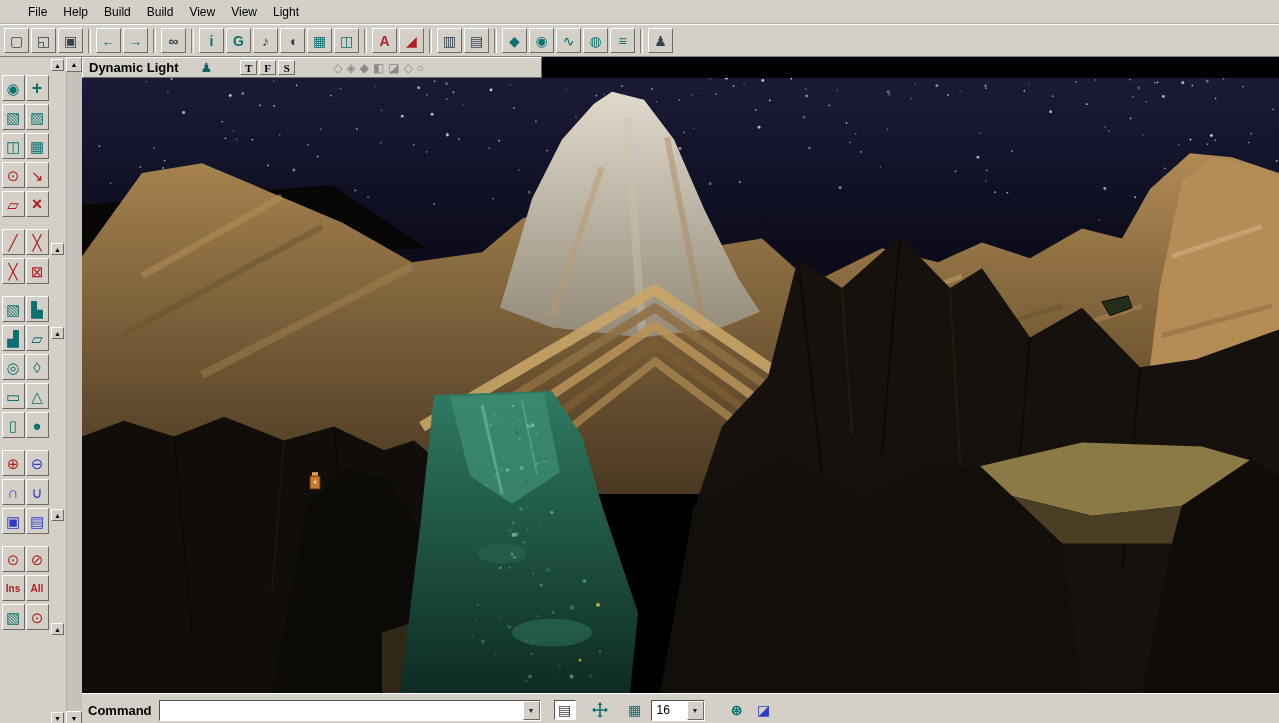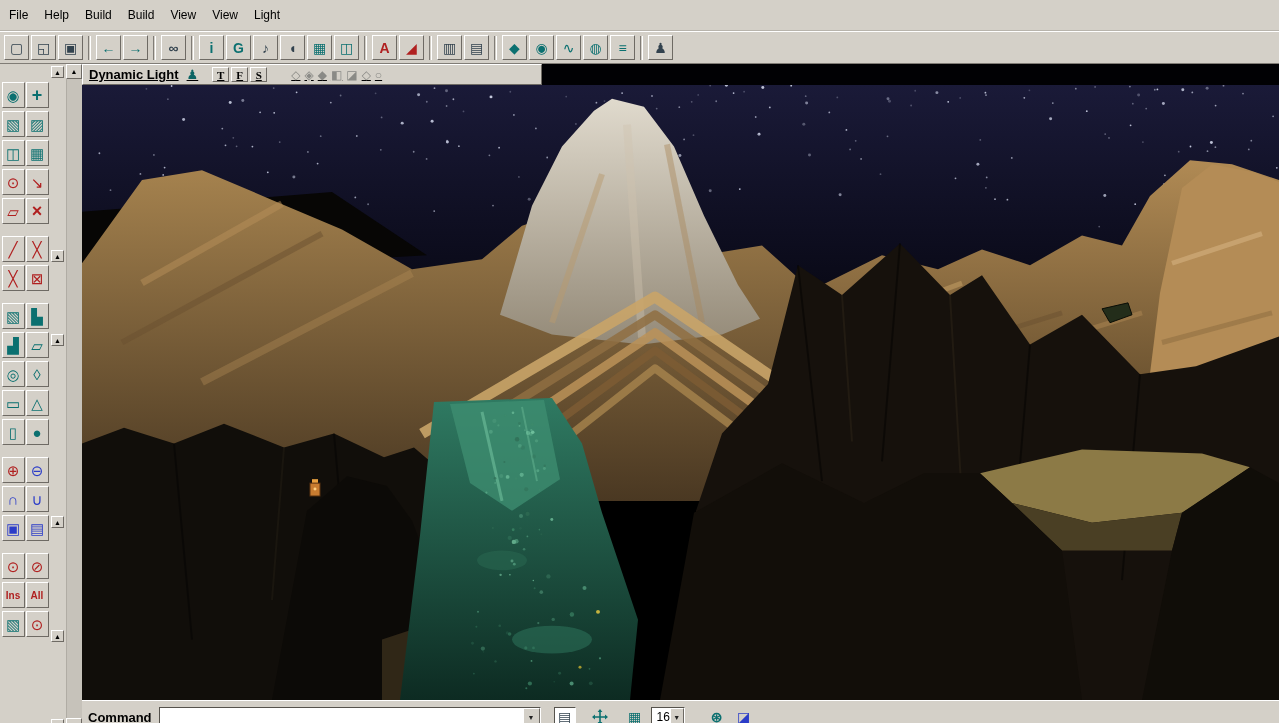--- a/index.html
+++ b/index.html
@@ -4,21 +4,21 @@
 <style>
   * { box-sizing: border-box; margin: 0; padding: 0; }
   html,body { width:1279px; height:723px; overflow:hidden; }
   body {
     background:#d4d0c8; color:#000;
     font-family:"Liberation Sans", sans-serif; font-size:12px;
   }
   .raised { background:#d4d0c8; border:1px solid; border-color:#ffffff #6e6a64 #6e6a64 #ffffff; }
   .sunken { border:1px solid; border-color:#55524c #ffffff #ffffff #55524c; background:#fff; }
 
-  .menubar { height:31px; display:flex; align-items:center; padding:0 1px; border-bottom:1px solid #b8b4ac; }
+  .menubar { height:24px; display:flex; align-items:center; padding:0 20px; border-bottom:1px solid #b8b4ac; }
   .menu-item { padding:2px 8px; cursor:default; }
 
   .toolbar { height:33px; display:flex; align-items:center; padding:2px 3px; border-top:1px solid #fff; border-bottom:1px solid #807c76; }
   .tbtn { width:25px; height:25px; display:flex; align-items:center; justify-content:center; margin:0 1px; }
   .tbtn .glyph { font-size:14px; line-height:1; }
   .tsep { width:3px; height:24px; border-left:1px solid #807c76; border-right:1px solid #fff; margin:0 4px; }
 
   .main { display:flex; height:669px; }
 
   .toolbox { width:82px; display:flex; background:#d4d0c8; }
@@ -30,39 +30,39 @@
   .tgap { height:9px; }
   .redtext { font-size:10px; font-weight:bold; color:#b02020; }
   .minicol { width:16px; position:relative; }
   .miniarrow { position:absolute; left:1px; width:13px; height:12px; display:flex; align-items:center; justify-content:center; font-size:7px; background:#d4d0c8; border:1px solid; border-color:#fff #6e6a64 #6e6a64 #fff; }
   .scrollcol { width:16px; display:flex; flex-direction:column; }
   .scrollbtn { height:15px; display:flex; align-items:center; justify-content:center; font-size:7px; }
   .trough { flex:1; background:#c6c2ba; border-left:1px solid #b0aca4; }
 
   .vcol { flex:1; display:flex; flex-direction:column; }
   .vheader { height:21px; display:flex; background:#000; }
-  .vheader-left { width:460px; background:#d4d0c8; display:flex; align-items:center; padding:0 6px; gap:8px; border:1px solid; border-color:#fff #6e6a64 #6e6a64 #fff;text-decoration:underline; }
+  .vheader-left { width:460px; background:#d4d0c8; display:flex; align-items:center; padding:0 6px; gap:22px; border:1px solid; border-color:#fff #6e6a64 #6e6a64 #fff; }
   .vtitle { font-weight:bold; font-size:13px; white-space:nowrap; }
   .joy { color:#0c6464; font-size:13px; }
   .modes { display:flex; gap:2px; margin-left:6px; }
   .modebtn { width:17px; height:15px; display:flex; align-items:center; justify-content:center; font-family:"Liberation Serif", serif; font-weight:bold; font-size:11px; background:#d4d0c8; border:1px solid; border-color:#fff #6e6a64 #6e6a64 #fff; }
   .vicons { display:flex; margin-left:14px; }
   .vicon { font-size:12px; color:#8a8a86; margin:0 2px; }
   .vheader-right { flex:1; background:#010104; }
 
   .scene { flex:1; background:#000; position:relative; overflow:hidden; }
   .scene svg { display:block; width:100%; height:100%; }
 
   .cmdbar { height:27px; display:flex; align-items:center; gap:5px; padding:16px 6px; border-top:1px solid #fff; background:#d4d0c8; }
   .cmdlabel { font-weight:bold; font-size:13px; margin-right:2px; }
   .combo { display:flex; width:382px; height:21px; }
   .cmdinput { flex:1; border:none; outline:none; font:12px "Liberation Sans", sans-serif; padding:0 3px; background:#fff; }
   .dropbtn { width:17px; display:flex; align-items:center; justify-content:center; font-size:7px; color:#222; background:#d4d0c8; border:1px solid; border-color:#fff #6e6a64 #6e6a64 #fff; }
   .cmdicon { width:22px; height:20px; display:flex; align-items:center; justify-content:center; font-size:14px; }
-  .gridcombo { display:flex; width:34px; height:21px; align-items:stretch; }
+  .gridcombo { display:flex; width:54px; height:21px; align-items:stretch; }
   .gridval { flex:1; padding:2px 0 0 5px; font-size:12px; background:#fff; }
   .ml8 { margin-left:8px; }
   .ml16 { margin-left:16px; }
 
   .teal { color:#0b7070; } .red { color:#b02020; } .blue { color:#2b3cc8; }
   .dark { color:#32424e; } .boldg { font-weight:bold; }
 </style>
 </head>
 <body>
 

